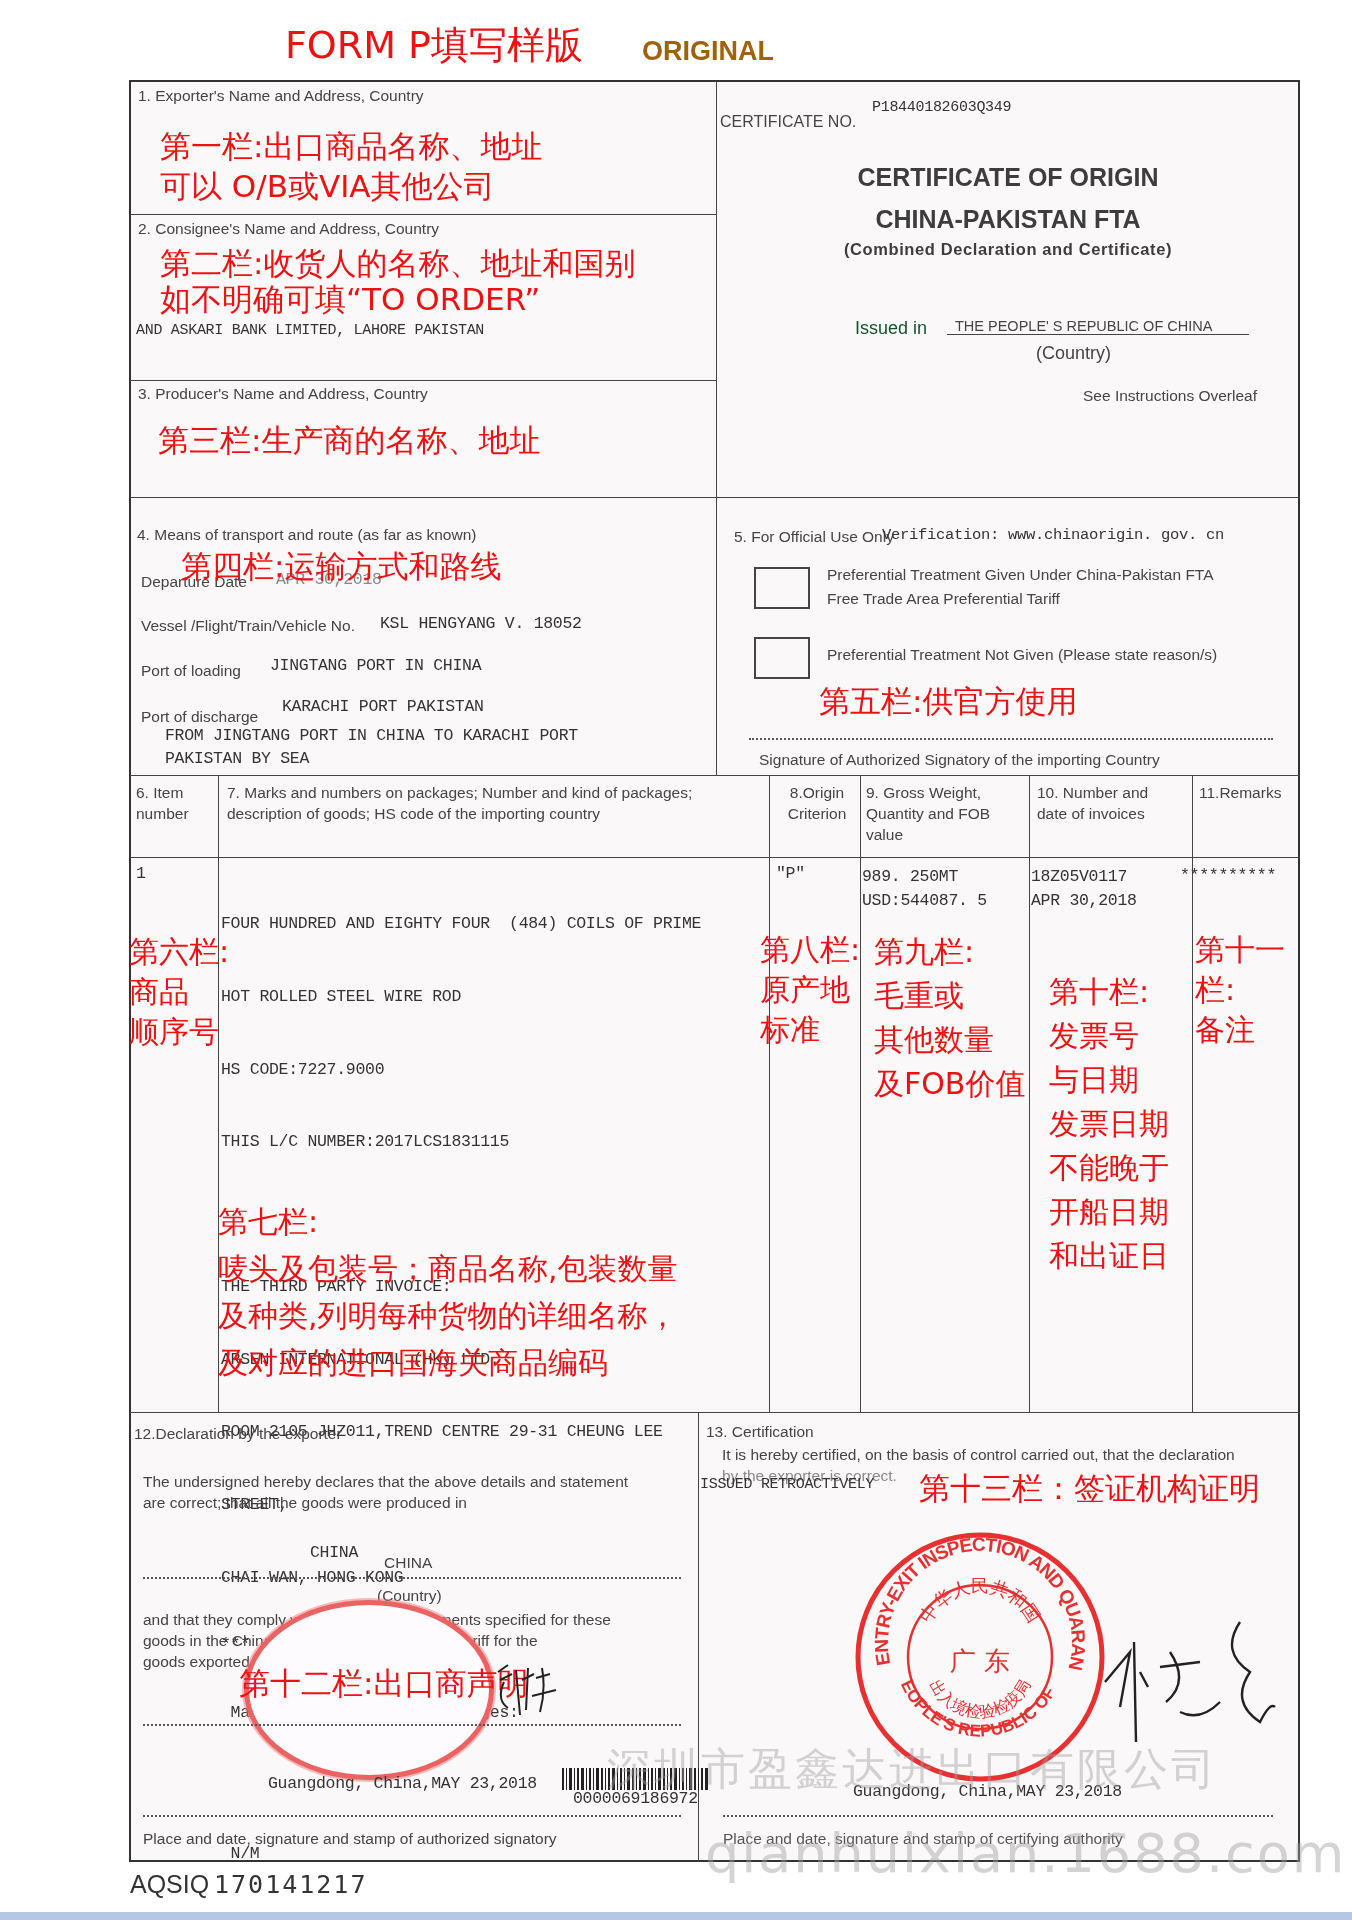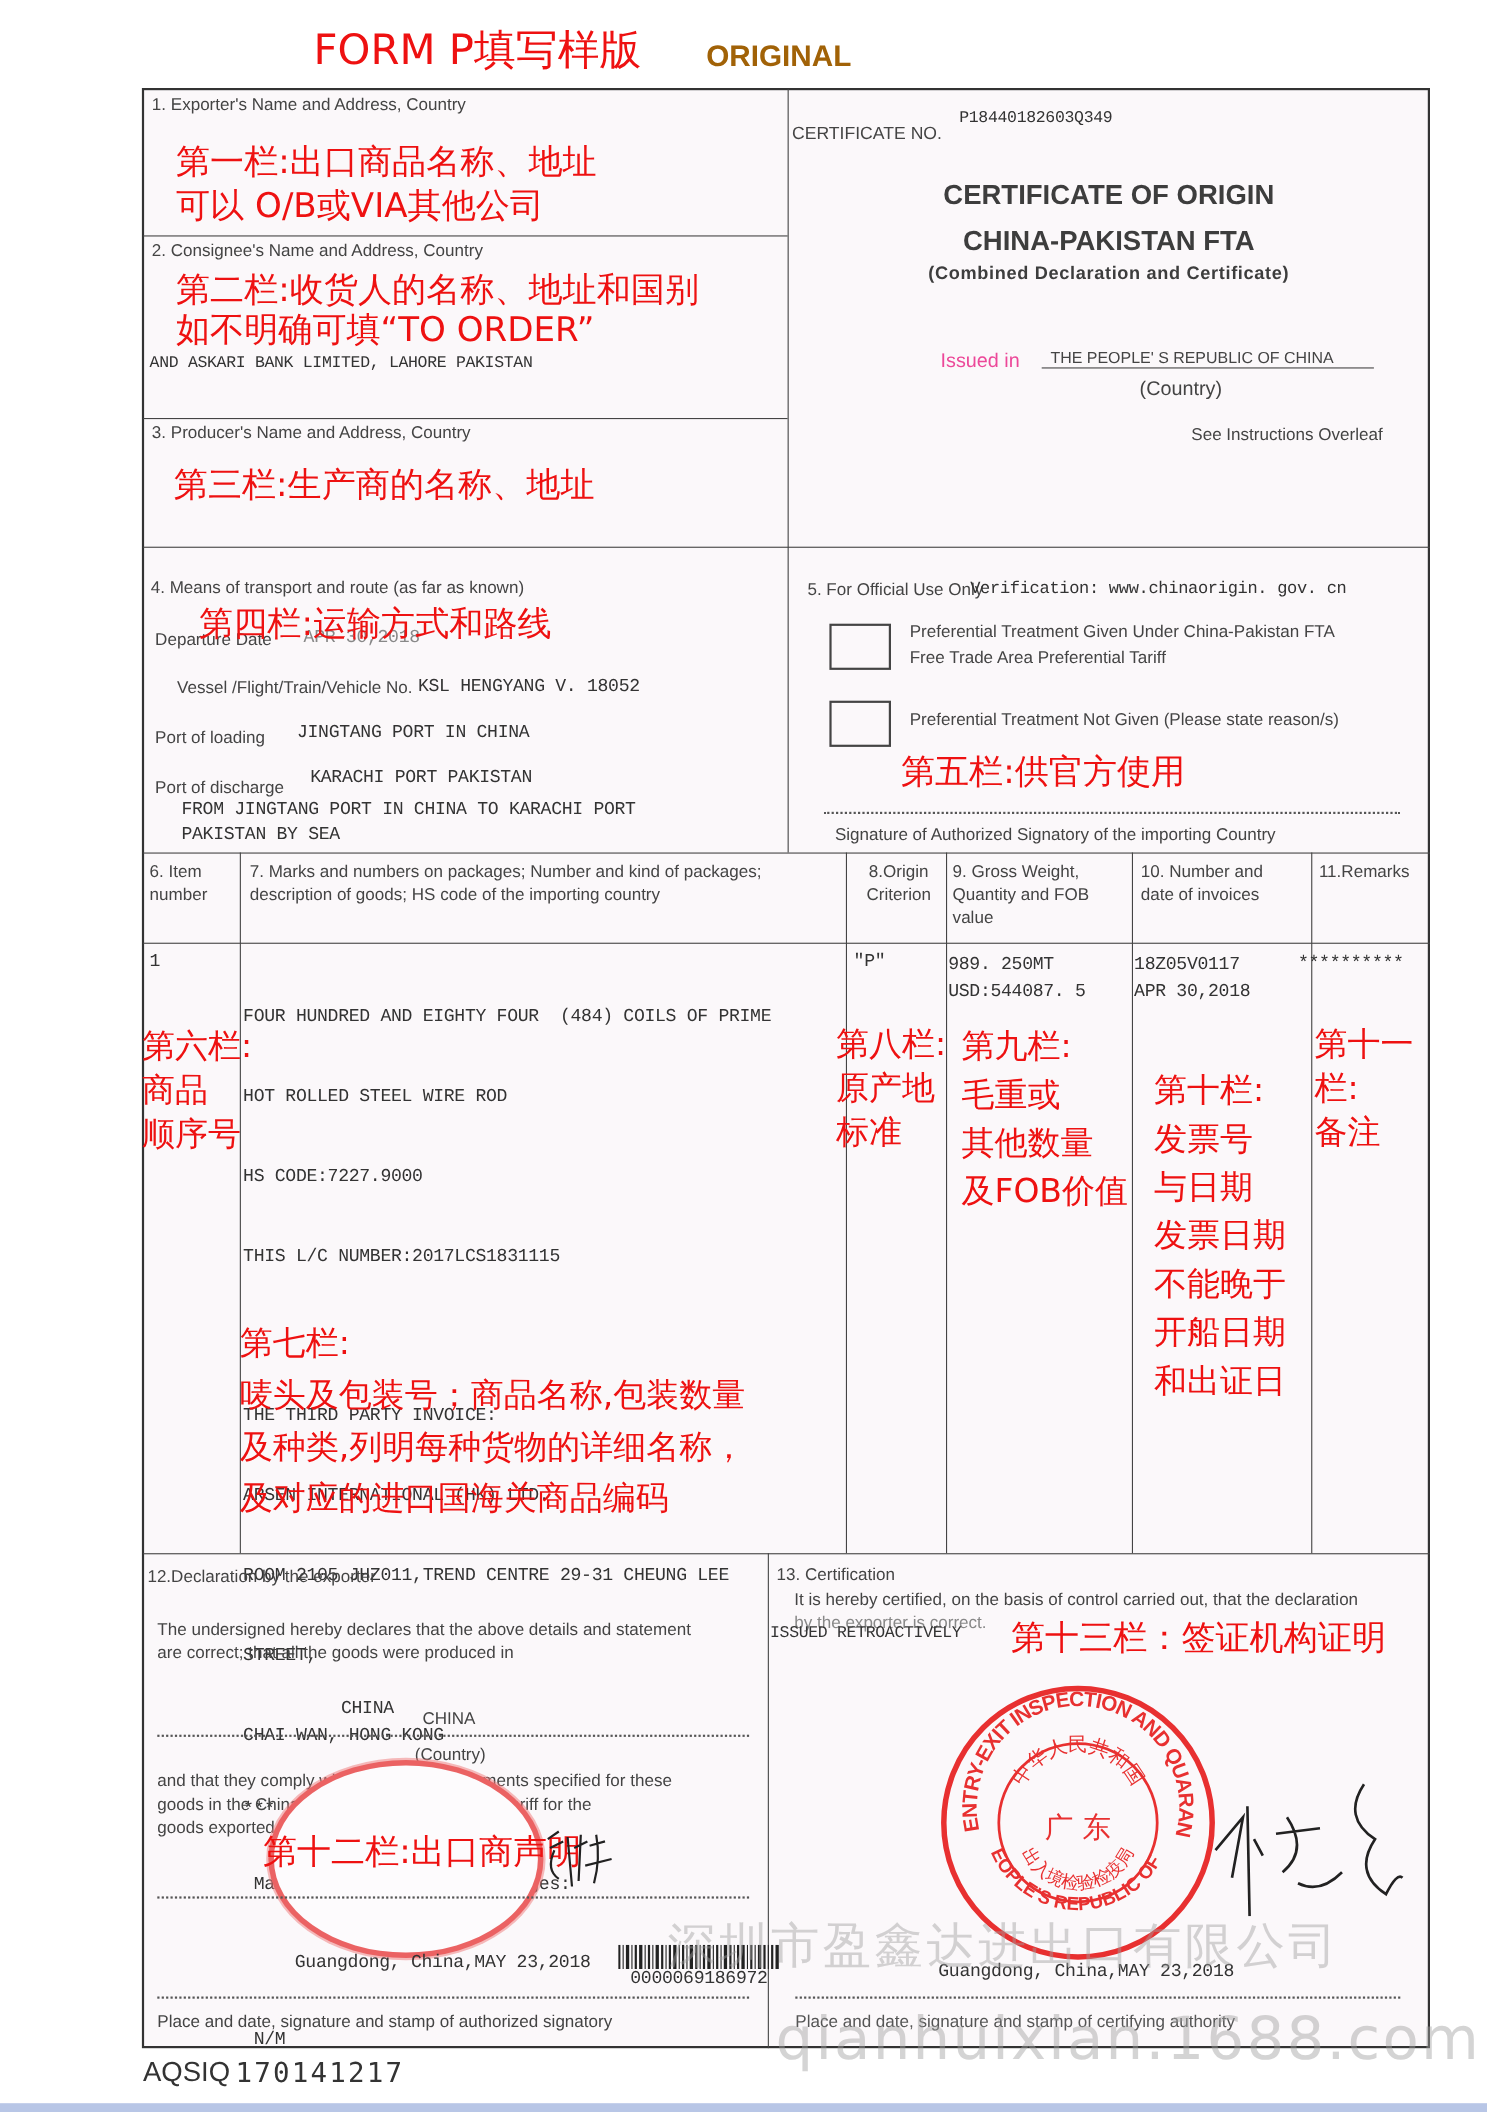--- a/index.html
+++ b/index.html
@@ -49,30 +49,30 @@
 <div class="abs mono" style="left:136px;top:322px;font-size:15px;">AND ASKARI BANK LIMITED, LAHORE PAKISTAN</div>
 
 <div class="abs lbl" style="left:138px;top:384px;">3. Producer's Name and Address, Country</div>
 <div class="abs red" style="left:158px;top:420px;font-size:31px;">第三栏:生产商的名称、地址</div>
 
 <div class="abs lbl" style="left:720px;top:111px;font-size:16px;">CERTIFICATE NO.</div>
 <div class="abs mono" style="left:872px;top:99px;font-size:15px;">P18440182603Q349</div>
 <div class="abs" style="left:716px;width:584px;text-align:center;top:163px;font-size:25px;font-weight:bold;color:#3d3d3d;">CERTIFICATE OF ORIGIN</div>
 <div class="abs" style="left:716px;width:584px;text-align:center;top:205px;font-size:25px;font-weight:bold;color:#3d3d3d;">CHINA-PAKISTAN FTA</div>
 <div class="abs" style="left:716px;width:584px;text-align:center;top:240px;font-size:16.5px;font-weight:bold;letter-spacing:0.6px;color:#3d3d3d;">(Combined Declaration and Certificate)</div>
-<div class="abs" style="left:855px;top:318px;font-size:18px;color:#ec4899;">Issued in</div>
+<div class="abs" style="left:855px;top:318px;font-size:18px;color:#14532d;">Issued in</div>
 <div class="abs" style="left:947px;top:318px;width:302px;font-size:14.5px;color:#444;border-bottom:1.5px solid #444;padding-left:8px;">THE PEOPLE' S REPUBLIC OF CHINA</div>
 <div class="abs" style="left:1036px;top:343px;font-size:18px;color:#444;">(Country)</div>
 <div class="abs lbl" style="left:1083px;top:386px;font-size:15.5px;">See Instructions Overleaf</div>
 
 <div class="abs lbl" style="left:137px;top:525px;">4. Means of transport and route (as far as known)</div>
 <div class="abs lbl" style="left:141px;top:572px;">Departure Date</div>
 <div class="abs mono" style="left:276px;top:570px;color:#888;">APR  30,2018</div>
 <div class="abs red" style="left:157px;top:546px;font-size:31px;margin-left:24px;">第四栏:运输方式和路线</div>
-<div class="abs lbl" style="left:141px;top:616px;margin-left:20px;">Vessel /Flight/Train/Vehicle No.</div>
+<div class="abs lbl" style="left:141px;top:616px;">Vessel /Flight/Train/Vehicle No.</div>
 <div class="abs mono" style="left:380px;top:614px;">KSL HENGYANG V. 18052</div>
 <div class="abs lbl" style="left:141px;top:661px;">Port of loading</div>
 <div class="abs mono" style="left:270px;top:656px;">JINGTANG PORT IN CHINA</div>
 <div class="abs lbl" style="left:141px;top:707px;">Port of discharge</div>
 <div class="abs mono" style="left:282px;top:697px;">KARACHI PORT PAKISTAN</div>
 <div class="abs mono" style="left:165px;top:726px;">FROM JINGTANG PORT IN CHINA TO KARACHI PORT</div>
 <div class="abs mono" style="left:165px;top:749px;">PAKISTAN BY SEA</div>
 
 <div class="abs lbl" style="left:734px;top:527px;">5. For Official Use Only</div>
 <div class="abs mono" style="left:882px;top:526px;font-size:15.5px;">Verification: www.chinaorigin. gov. cn</div>

